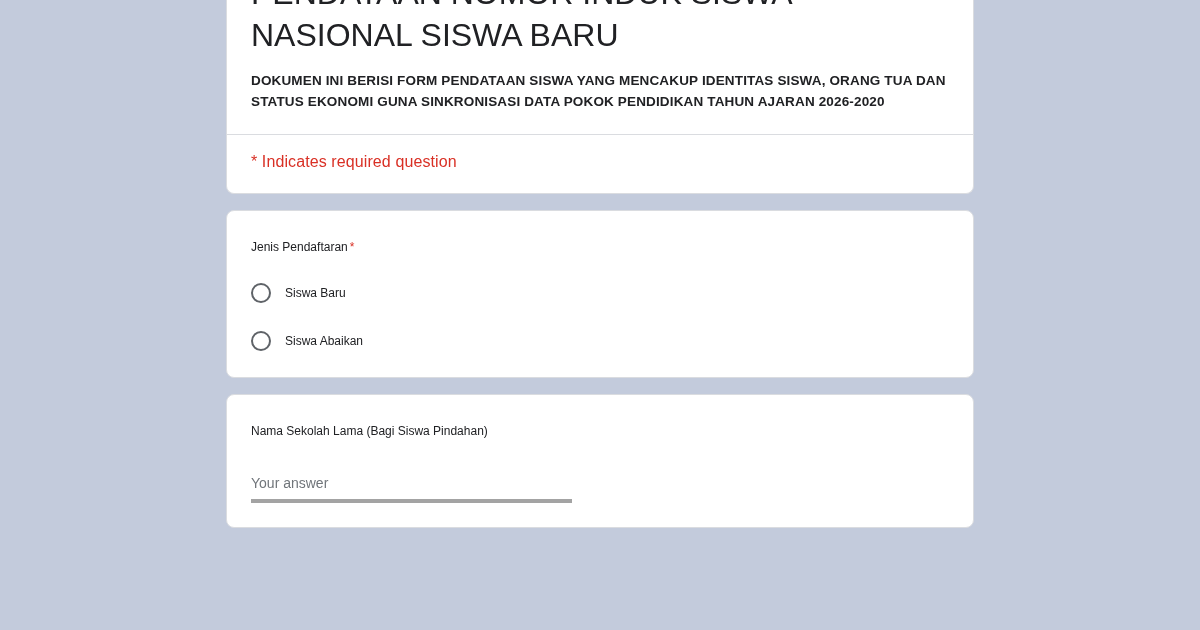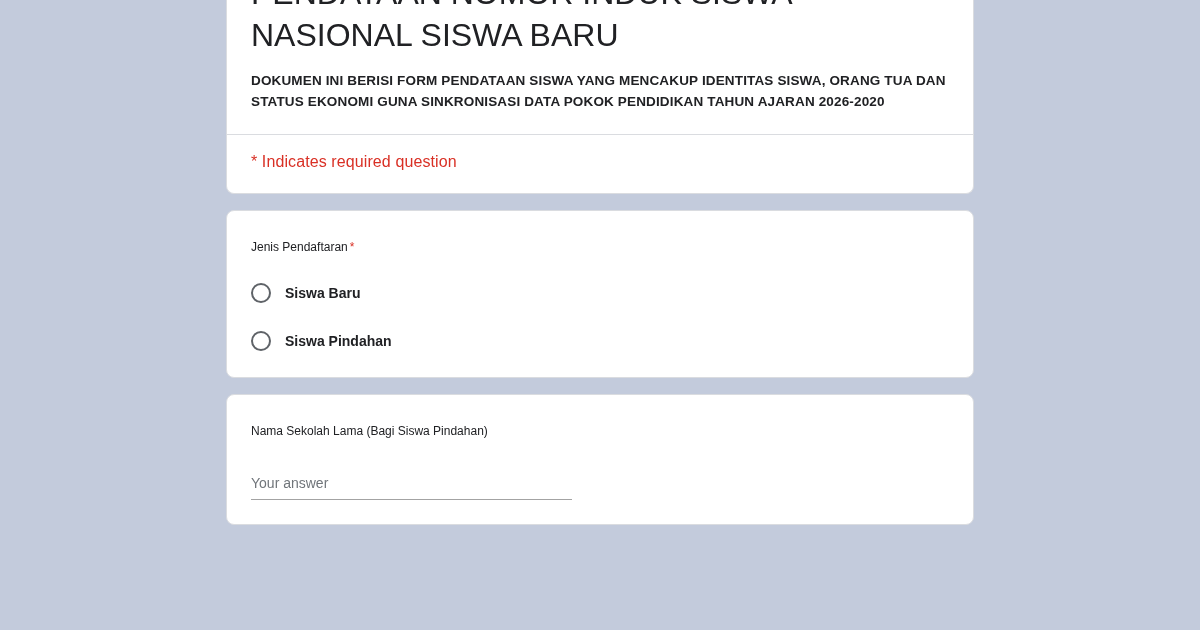--- a/index.html
+++ b/index.html
@@ -100,30 +100,29 @@
   .radio {
     width: 20px;
     height: 20px;
     border: 2px solid #5f6368;
     border-radius: 50%;
     margin-right: 14px;
     flex: none;
     background: #fff;
   }
   .option-label {
-    font-size: 14px;
+    font-size: 12px;
     color: #202124;
     line-height: 20px;
-    font-weight: bold;
   }
   .answer-field {
     margin-top: 32px;
     font-size: 14px;
     color: #70757a;
-    border-bottom: 1px solid #a3a3a3;
+    border-bottom: 4px solid #a3a3a3;
     padding-bottom: 8px;
     width: 46%;
   }
   .card-2 { margin-top: 16px; }
   .card-3 { margin-top: 16px; }
 </style>
 </head>
 <body>
 
 <div id="page">
@@ -142,21 +141,21 @@
       <div class="q-title">
         <span>Jenis Pendaftaran</span><span class="req-star">*</span>
       </div>
       <div class="options">
         <div class="option-row">
           <span class="radio"></span>
           <span class="option-label">Siswa Baru</span>
         </div>
         <div class="option-row">
           <span class="radio"></span>
-          <span class="option-label">Siswa Pindahan</span>
+          <span class="option-label">Siswa Abaikan</span>
         </div>
       </div>
     </div>
 
     <div class="card q-card card-3">
       <div class="q-title">Nama Sekolah Lama (Bagi Siswa Pindahan)</div>
       <div class="answer-field">Your answer</div>
     </div>
 
   </div>

